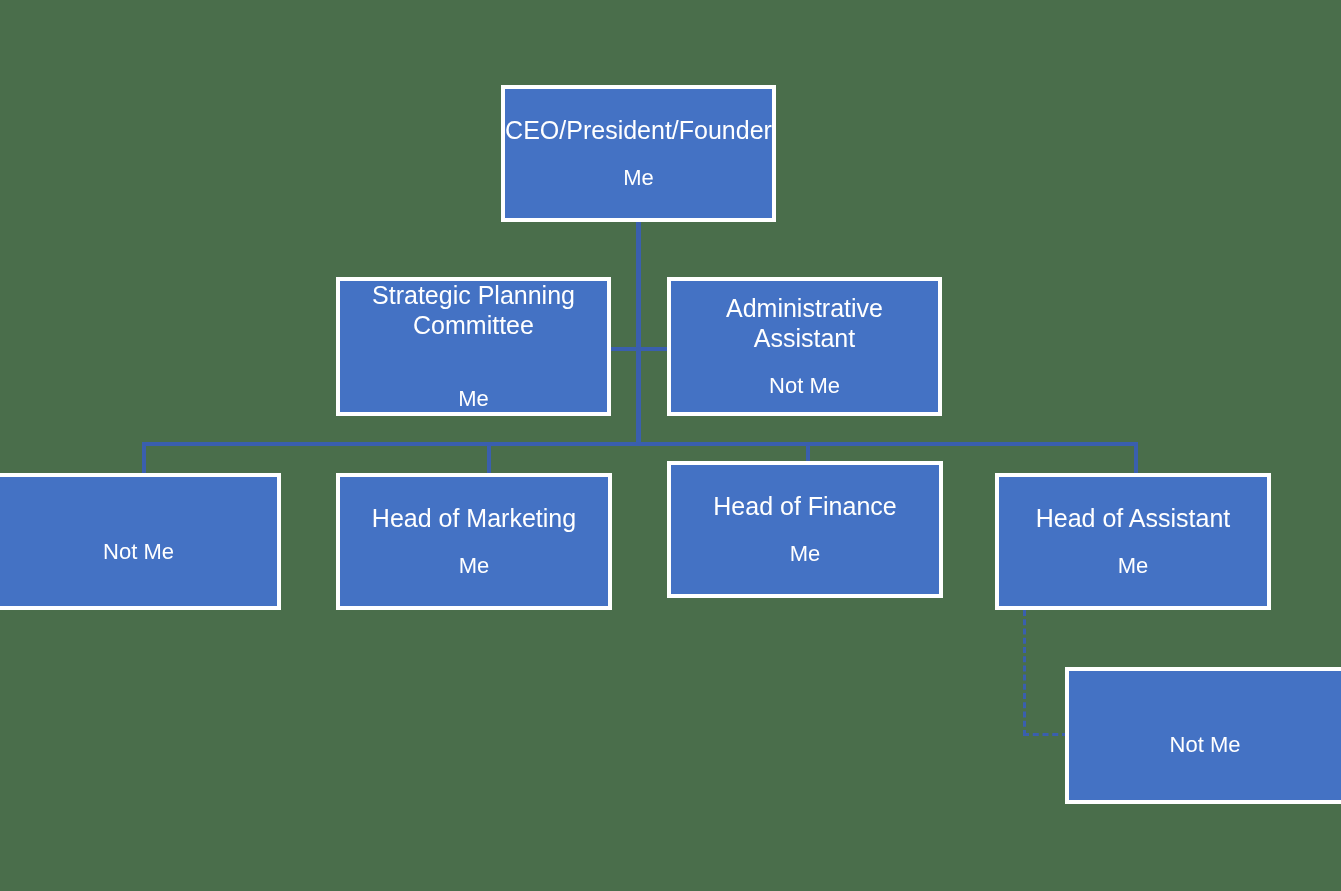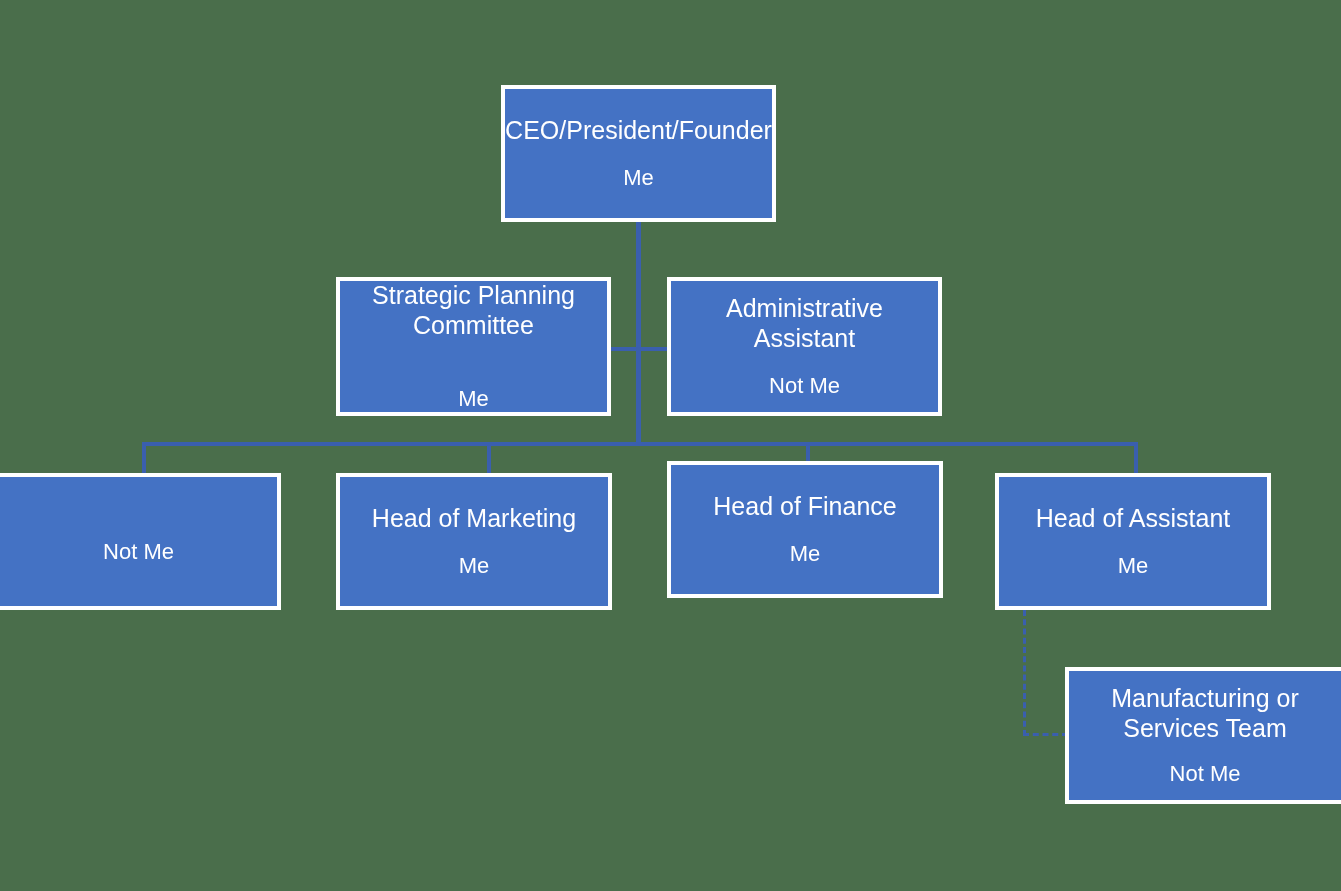--- a/index.html
+++ b/index.html
@@ -132,17 +132,16 @@
     <div class="node-title">Head of Finance</div>
     <div class="node-owner">Me</div>
   </div>
 
   <div class="node" id="node-operations">
     <div class="node-title">Head of Assistant</div>
     <div class="node-owner">Me</div>
   </div>
 
   <div class="node two-line" id="node-manufacturing">
-    <div class="node-title">Manufacturing or Services Team</div>
     <div class="node-owner">Not Me</div>
   </div>
 
 </div>
 
 </body></html>

